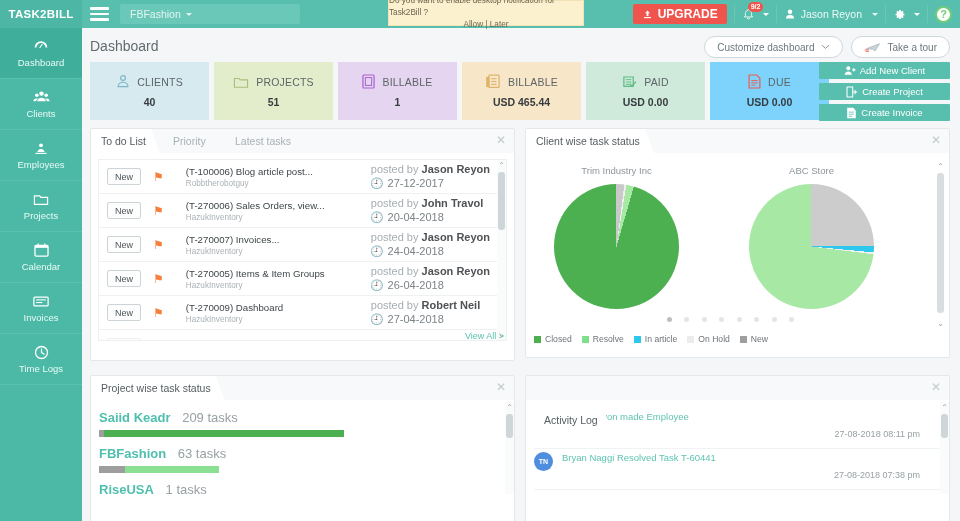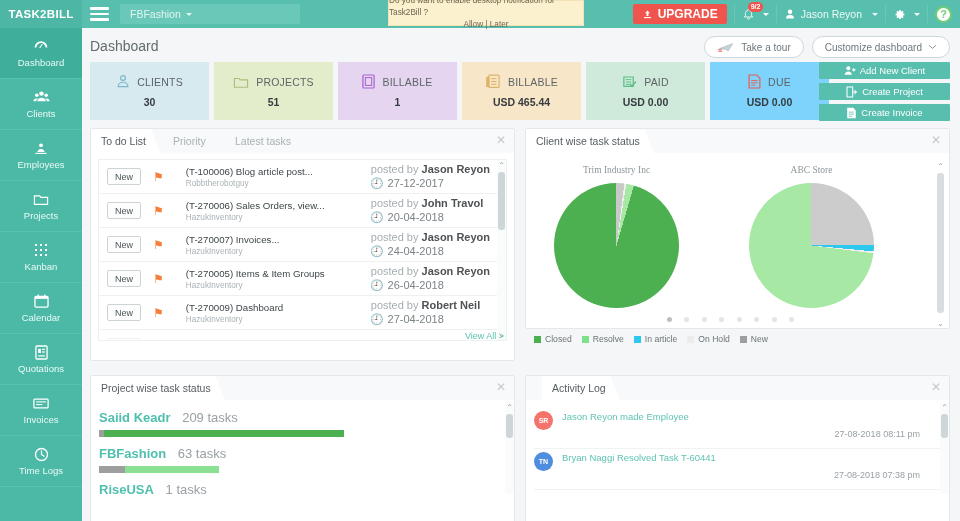--- a/index.html
+++ b/index.html
@@ -147,21 +147,21 @@
   .view-all { position: absolute; right: 10px; bottom: 2px; font-size: 9px; color: #59c0af; cursor: pointer; }
 
   .vscroll { position: absolute; right: 0; top: 0; width: 9px; height: 100%; background: #fafbfb; }
   .vscroll .up, .vscroll .down { position:absolute; left:0; width:9px; text-align:center;
      font-size: 8px; color: #9aa2a6; cursor:pointer; }
   .vscroll .up { top: 1px; } .vscroll .down { bottom: 1px; }
   .vscroll .thumb { position: absolute; left: 1px; width: 7px; background: #cfd6d9; border-radius: 3px; cursor:pointer; }
 
   
   .pie-wrap { position: relative; padding-top: 12px; height: 195px; }
-  .pie-col { position: absolute; text-align: center; font-family: Liberation Serif, serif; }
+  .pie-col { position: absolute; text-align: center; }
   .pie-title { font-size: 9.5px; color: #8d969a; margin-bottom: 8px; }
   .pie { width: 125px; height: 125px; border-radius: 50%; }
   .dots { position: absolute; left: 0; right: 14px; bottom: 22px; text-align: center; }
   .dots i { display: inline-block; width: 5px; height: 5px; border-radius: 50%; background: #e2e6e8; margin: 0 4px; }
   .dots i.on { background: #b9c0c3; }
   .legend { position: absolute; left: 8px; bottom: 4px; display: flex; gap: 10px; font-size: 8.6px; color: #6c7478; }
   .legend span { display: flex; align-items: center; gap: 4px; }
   .legend i { width: 7px; height: 7px; display: block; }
 
   
@@ -281,58 +281,28 @@
   <div class="side-item">
     <span class="ico">
         <svg width="16" height="14" viewBox="0 0 18 16">
           <path d="M1.5 4.5h6l1.3 1.6h7.7v8H1.5z" fill="none" stroke="#fff" stroke-width="1.4"></path>
         </svg>
       </span>
     <span>Projects</span>
   </div>
   <div class="side-item">
     <span class="ico">
-        <svg width="14" height="14" viewBox="0 0 14 14">
-          <g fill="#fff">
-            <rect x="1" y="1" width="2" height="2"></rect>
-            <rect x="6" y="1" width="2" height="2"></rect>
-            <rect x="11" y="1" width="2" height="2"></rect>
-            <rect x="1" y="6" width="2" height="2"></rect>
-            <rect x="6" y="6" width="2" height="2"></rect>
-            <rect x="11" y="6" width="2" height="2"></rect>
-            <rect x="1" y="11" width="2" height="2"></rect>
-            <rect x="6" y="11" width="2" height="2"></rect>
-            <rect x="11" y="11" width="2" height="2"></rect>
-          </g>
-        </svg>
-      </span>
-    <span>Kanban</span>
-  </div>
-  <div class="side-item">
-    <span class="ico">
         <svg width="15" height="14" viewBox="0 0 16 15">
           <rect x="1" y="2.6" width="14" height="11.4" rx="1.2" fill="none" stroke="#fff" stroke-width="1.4"></rect>
           <rect x="1" y="2.6" width="14" height="2.6" fill="#fff"></rect>
           <rect x="3.8" y="0.6" width="1.4" height="3" fill="#fff"></rect>
           <rect x="10.8" y="0.6" width="1.4" height="3" fill="#fff"></rect>
         </svg>
       </span>
     <span>Calendar</span>
-  </div>
-  <div class="side-item">
-    <span class="ico">
-        <svg width="13" height="15" viewBox="0 0 14 16">
-          <rect x="1" y="1" width="12" height="14" rx="1" fill="none" stroke="#fff" stroke-width="1.4"></rect>
-          <rect x="3.4" y="4" width="3" height="4.5" fill="#fff"></rect>
-          <rect x="7.6" y="4" width="3" height="1.3" fill="#fff"></rect>
-          <rect x="7.6" y="6.8" width="3" height="1.3" fill="#fff"></rect>
-          <rect x="3.4" y="11" width="7.2" height="1.3" fill="#fff"></rect>
-        </svg>
-      </span>
-    <span>Quotations</span>
   </div>
   <div class="side-item">
     <span class="ico">
         <svg width="16" height="13" viewBox="0 0 18 14">
           <rect x="1" y="2" width="16" height="10" rx="1" fill="none" stroke="#fff" stroke-width="1.4"></rect>
           <rect x="3.5" y="4.6" width="11" height="1.2" fill="#fff"></rect>
           <rect x="3.5" y="7.6" width="7" height="1.2" fill="#fff"></rect>
         </svg>
       </span>
     <span>Invoices</span>
@@ -348,44 +318,44 @@
   </div>
 
 </div>
 
 <div class="main">
 
   <div class="page-title">Dashboard</div>
 
   <div class="tour-row">
     <div class="pill-btn">
+      <span>Customize dashboard</span>
+      <svg width="9" height="6" viewBox="0 0 10 6">
+          <path d="M1 1l4 3.5L9 1" fill="none" stroke="#8b979c" stroke-width="1.1"></path>
+        </svg>
+    </div>
+    <div class="pill-btn">
       <svg width="18" height="12" viewBox="0 0 22 14">
         <path d="M3 9l16-6-5.5 9-2.6-2.3z" fill="#c9d3d8" stroke="#9fb0b8" stroke-width="0.8"></path>
         <path d="M1 10.5h5M2 12.3h4" stroke="#f0554d" stroke-width="1.1"></path>
       </svg>
       <span>Take a tour</span>
-    </div>
-    <div class="pill-btn">
-      <span>Customize dashboard</span>
-      <svg width="9" height="6" viewBox="0 0 10 6">
-          <path d="M1 1l4 3.5L9 1" fill="none" stroke="#8b979c" stroke-width="1.1"></path>
-        </svg>
     </div>
   </div>
 
   <div class="kpi-row">
     <div class="kpi" style="background:#d6eaf0">
       <div class="kline">
         <svg width="14" height="15" viewBox="0 0 14 16">
             <circle cx="7" cy="4.3" r="2.6" fill="none" stroke="#7fb8c9" stroke-width="1.3"></circle>
             <path d="M1.8 13.4c0-2.7 2.3-4.6 5.2-4.6s5.2 1.9 5.2 4.6z" fill="none" stroke="#7fb8c9" stroke-width="1.3"></path>
           </svg>
         <span class="klabel">CLIENTS</span>
       </div>
-      <div class="kval">30</div>
+      <div class="kval">40</div>
     </div>
     <div class="kpi" style="background:#e3edcb">
       <div class="kline">
         <svg width="16" height="14" viewBox="0 0 18 16">
             <path d="M1.5 4h5.3l1.3 1.6h8.4v8.4H1.5z" fill="none" stroke="#aabf7e" stroke-width="1.3"></path>
           </svg>
         <span class="klabel">PROJECTS</span>
       </div>
       <div class="kval">51</div>
     </div>
@@ -542,21 +512,21 @@
         <div class="vscroll">
           <div class="up">⌃</div>
           <div class="thumb" style="top:12px; height:58px;"></div>
           <div class="down">⌄</div>
         </div>
       </div>
       <div class="view-all">View All &gt;</div>
     </div>
   </div>
 
-  <div class="panel" style="left:443px; top:100px; width:425px; height:201px;">
+  <div class="panel" style="left:443px; top:100px; width:425px; height:230px;">
     <div class="panel-head">
       <div class="panel-head-bg"></div>
       <div class="tab active" style="left:0; width:auto;">Client wise task status</div>
       <div class="panel-x">✕</div>
     </div>
     <div class="pie-wrap">
       <div class="pie-col" style="left:28px; top:12px;">
         <div class="pie-title">Trim Industry Inc</div>
         <div class="pie" style="background: conic-gradient(from 0deg,
                #c9c9c9 0deg 7.2deg,
@@ -648,21 +618,21 @@
       <div class="vscroll" style="right:0; top:2px; height:92px;">
         <div class="up">⌃</div>
         <div class="thumb" style="top:12px; height:24px;"></div>
       </div>
     </div>
   </div>
 
   <div class="panel" style="left:443px; top:347px; width:425px; height:150px;">
     <div class="panel-head">
       <div class="panel-head-bg"></div>
-      <div class="tab active" style="left:16px; width:auto;">Activity Log</div>
+      <div class="tab active" style="left:8px; width:auto;margin-top:32px;">Activity Log</div>
       <div class="panel-x">✕</div>
     </div>
     <div class="al-body">
       <div class="al-row">
         <div class="avatar" style="background:#f4736a">SR</div>
         <div class="al-text">Jason Reyon made Employee</div>
         <div class="al-time">27-08-2018 08:11 pm</div>
       </div>
       <div class="al-row">
         <div class="avatar" style="background:#4f8ede">TN</div>

